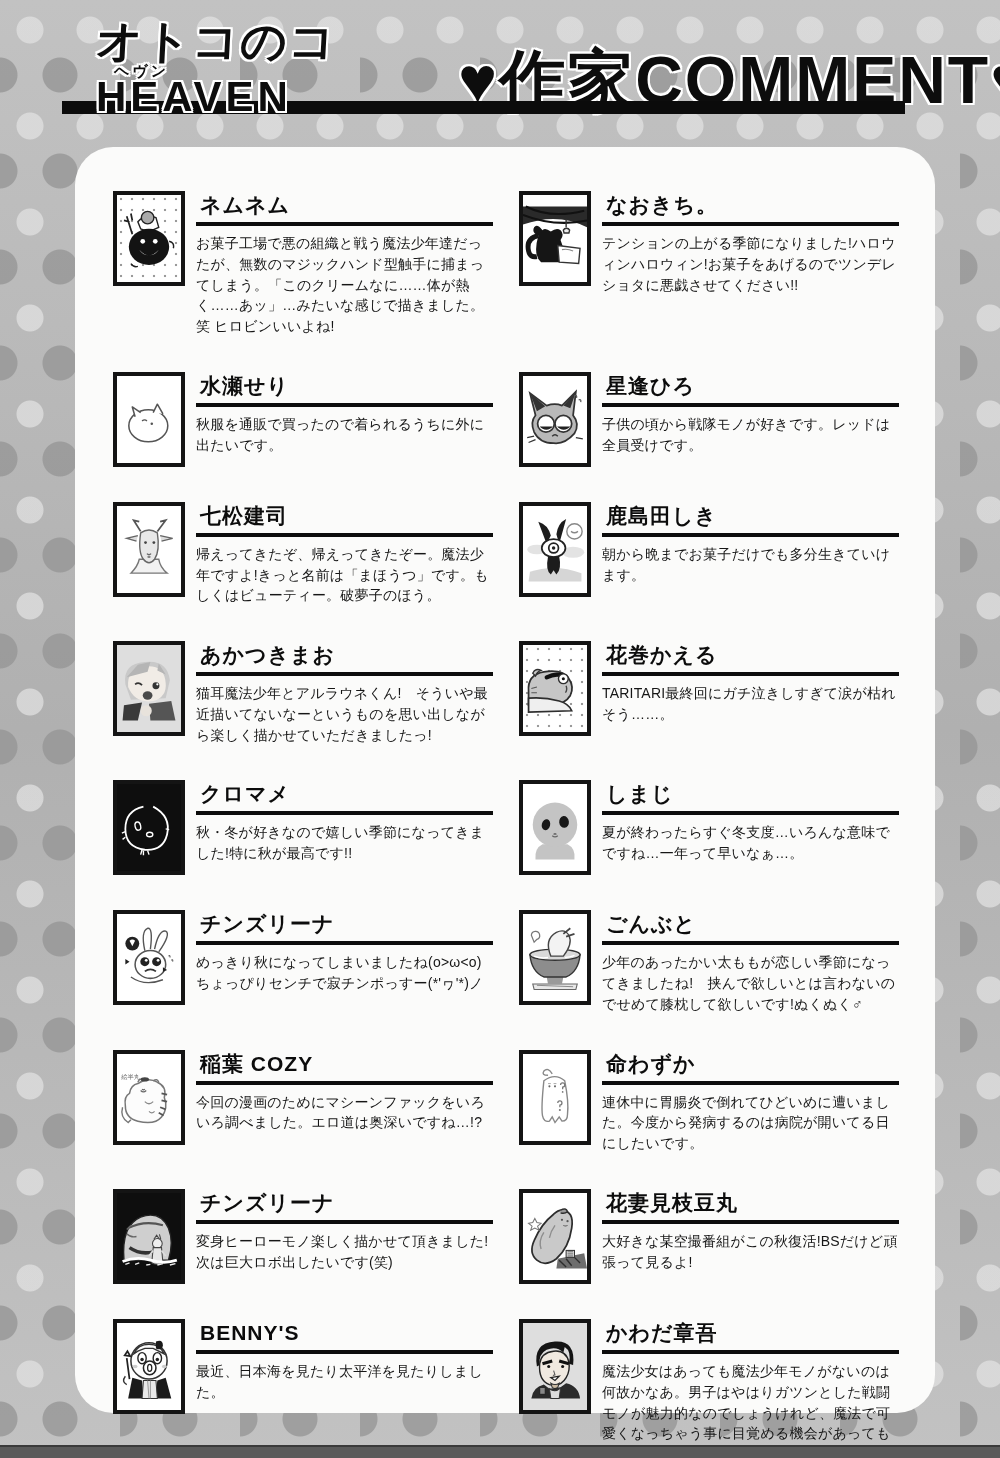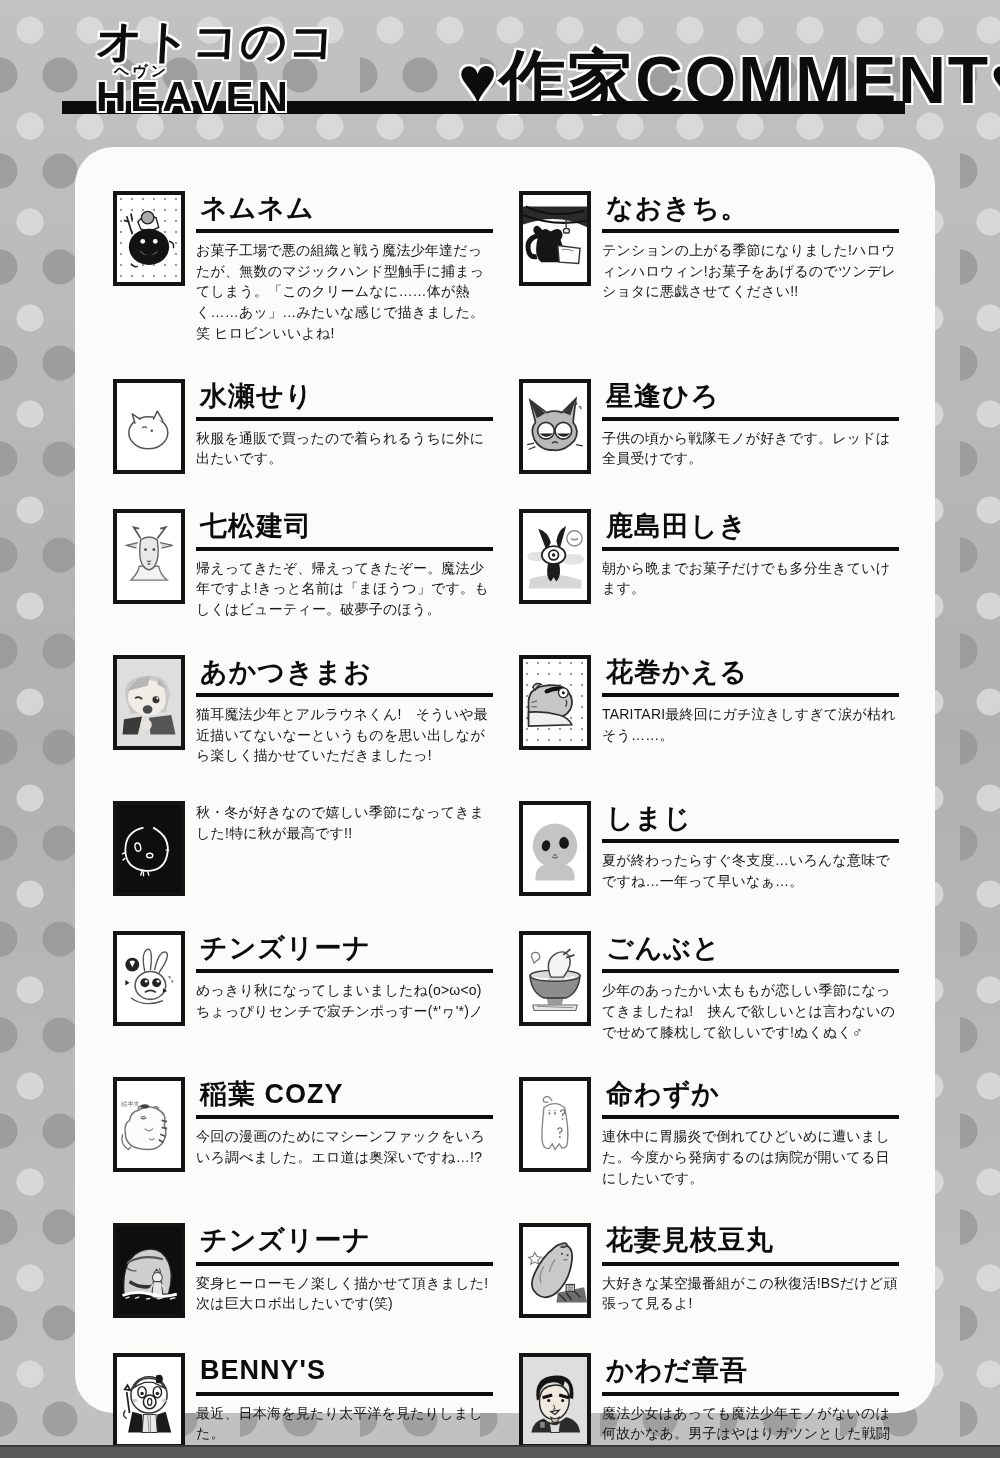--- a/index.html
+++ b/index.html
@@ -42,21 +42,21 @@
   .avatar {
     flex: none; width: 72px; height: 95px; border: 4px solid #141414;
     background: #fff; overflow: hidden; position: relative;
   }
   .avatar svg { display: block; width: 100%; height: 100%; }
   .bg-dots { background-image: radial-gradient(circle at 4px 4px, #9a9a9a 1.1px, transparent 1.6px); background-size: 11px 11px; }
   .bg-black { background: #0e0e0e; }
   .bg-tone  { background: #dedede; }
   .entry-body { flex: 1; min-width: 0; padding-top: 1px; }
   .entry-name {
-    font-size: 27px; font-weight: bold; color: #0c0c0c; line-height: 1.15;
+    font-size: 21px; font-weight: bold; color: #0c0c0c; line-height: 1.15;
     padding: 1px 0 5px 4px; border-bottom: 4px solid #0c0c0c; margin-bottom: 7px;
     letter-spacing: 1px;
   }
   .entry-comment { font-size: 14px; line-height: 1.48; color: #161616; letter-spacing: 0.2px; }
   .bottom-strip { position: absolute; left: 0; bottom: 0; width: 1000px; height: 13px; background: #5a5a5a; border-top: 2px solid #3a3a3a; }
 </style>
 </head>
 <body>
 
 <div class="header">
@@ -222,20 +222,21 @@
       <div class="avatar bg-black">
         <svg viewBox="0 0 92 92">
             <path d="M38 16 Q12 22 12 48 Q12 74 40 78 Q66 80 72 56 Q78 30 52 16" fill="none" stroke="#fff" stroke-width="2.6"></path>
             <ellipse cx="30" cy="44" rx="4" ry="6" fill="none" stroke="#fff" stroke-width="2" transform="rotate(-12 30 44)"></ellipse>
             <ellipse cx="47" cy="56" rx="4.5" ry="3.2" fill="none" stroke="#fff" stroke-width="2"></ellipse>
             <path d="M36 78 l-2 7 m4 -6 l0 7 m6 -7 l2 6 M12 52 l-5 2 m5 6 l-4 3" stroke="#fff" stroke-width="2" fill="none"></path>
             <path d="M70 48 l5 1" stroke="#fff" stroke-width="2"></path>
           </svg>
       </div>
       <div class="entry-body">
+        <div class="entry-name">クロマメ</div>
         <div class="entry-comment">秋・冬が好きなので嬉しい季節になってきました!特に秋が最高です!!</div>
       </div>
     </div>
     <div class="entry">
       <div class="avatar">
         <svg viewBox="0 0 92 92">
             <path d="M18 92 Q16 76 28 70 L64 70 Q76 76 74 92 Z" fill="#c4c4c4"></path>
             <circle cx="46" cy="42" r="32" fill="#c4c4c4"></circle>
             <ellipse cx="33" cy="42" rx="6" ry="8" fill="#171717" transform="rotate(14 33 42)"></ellipse>
             <ellipse cx="59" cy="38" rx="7" ry="8.5" fill="#171717" transform="rotate(-6 59 38)"></ellipse>

